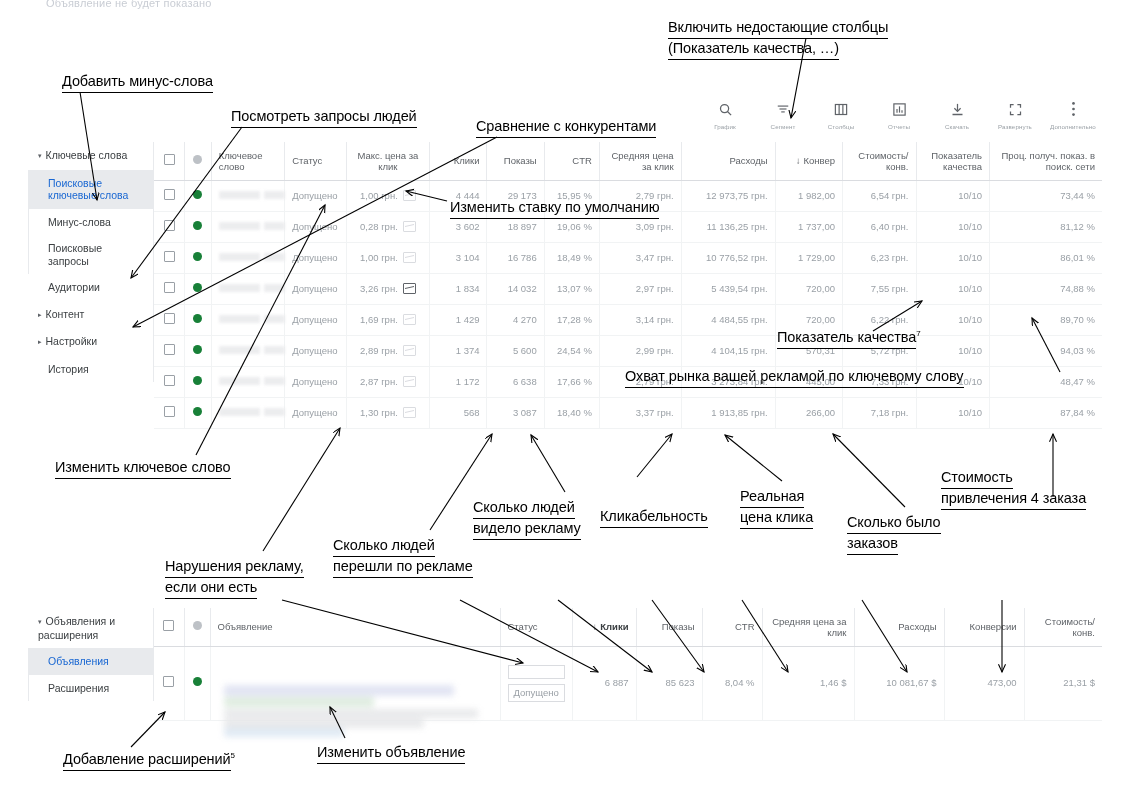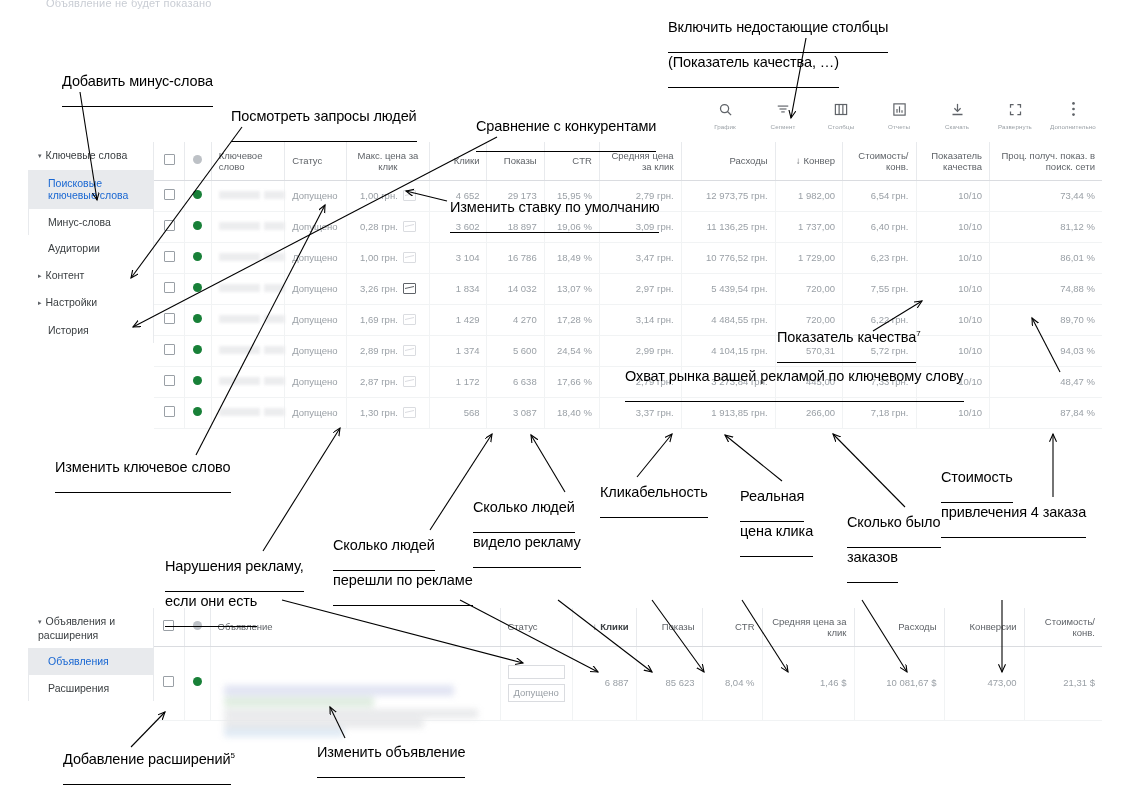--- a/index.html
+++ b/index.html
@@ -31,21 +31,21 @@
     font-size: 14.5px;
     font-weight: 400;
     color: #000;
     white-space: nowrap;
     line-height: 19px;
     letter-spacing: -0.1px;
   }
   .anno span.u {
     border-bottom: 1.4px solid #000;
     display: inline-block;
-    padding-bottom: 15px;
+    padding-bottom: 1px;
   }
   .anno sup {
     font-size: 8px;
     vertical-align: super;
     border: none;
   }
 
   
   .faint-top {
     position: absolute;
@@ -348,20 +348,21 @@
             </svg>
           </span>
      <span class="tb-lbl">Дополнительно</span>
    </div>
       </div>
 
     <div class="side" id="kw-side">
         <div class="side-row grp "><span class="caret">▾</span><span>Ключевые слова</span></div>
         <div class="side-row sub active"><span>Поисковые ключевые слова</span></div>
         <div class="side-row sub "><span>Минус-слова</span></div>
+        <div class="side-row sub "><span>Поисковые запросы</span></div>
         <div class="side-row "><span>Аудитории</span></div>
         <div class="side-row grp "><span class="caret">▸</span><span>Контент</span></div>
         <div class="side-row grp "><span class="caret">▸</span><span>Настройки</span></div>
         <div class="side-row "><span>История</span></div>
       </div>
 
     <table class="tbl">
       <colgroup>
         <col style="width:30px">
           <col style="width:26px">
@@ -402,21 +403,21 @@
           <th class="ta-r">Проц. получ. показ. в поиск. сети</th>
         </tr>
       </thead>
       <tbody id="kw-body">
   <tr>
     <td class="ta-c"><span class="cb"></span></td>
     <td class="ta-c"><span class="dot"></span></td>
     <td class="ta-l"><span class="blur-kw"></span></td>
     <td class="ta-l">Допущено</td>
     <td class="ta-c">1,00 грн.<span class="bid-ico "></span></td>
-    <td class="ta-r">4 652</td>
+    <td class="ta-r">4 444</td>
     <td class="ta-r">29 173</td>
     <td class="ta-r">15,95 %</td>
     <td class="ta-r">2,79 грн.</td>
     <td class="ta-r">12 973,75 грн.</td>
     <td class="ta-r">1 982,00</td>
     <td class="ta-r">6,54 грн.</td>
     <td class="ta-r">10/10</td>
     <td class="ta-r">73,44 %</td>
   </tr>
   <tr>
@@ -672,21 +673,21 @@
         <div><span class="u">если они есть</span></div>
       </div>
       <div class="anno" style="left:333px;top:536px">
         <div><span class="u">Сколько людей</span></div>
         <div><span class="u">перешли по рекламе</span></div>
       </div>
       <div class="anno" style="left:473px;top:498px">
         <div><span class="u">Сколько людей</span></div>
         <div><span class="u">видело рекламу</span></div>
       </div>
-      <div class="anno" style="left:600px;top:483px">
+      <div class="anno" style="left:600px;top:507px">
         <div><span class="u">Кликабельность</span></div>
       </div>
       <div class="anno" style="left:740px;top:487px">
         <div><span class="u">Реальная</span></div>
         <div><span class="u">цена клика</span></div>
       </div>
       <div class="anno" style="left:847px;top:513px">
         <div><span class="u">Сколько было</span></div>
         <div><span class="u">заказов</span></div>
       </div>

